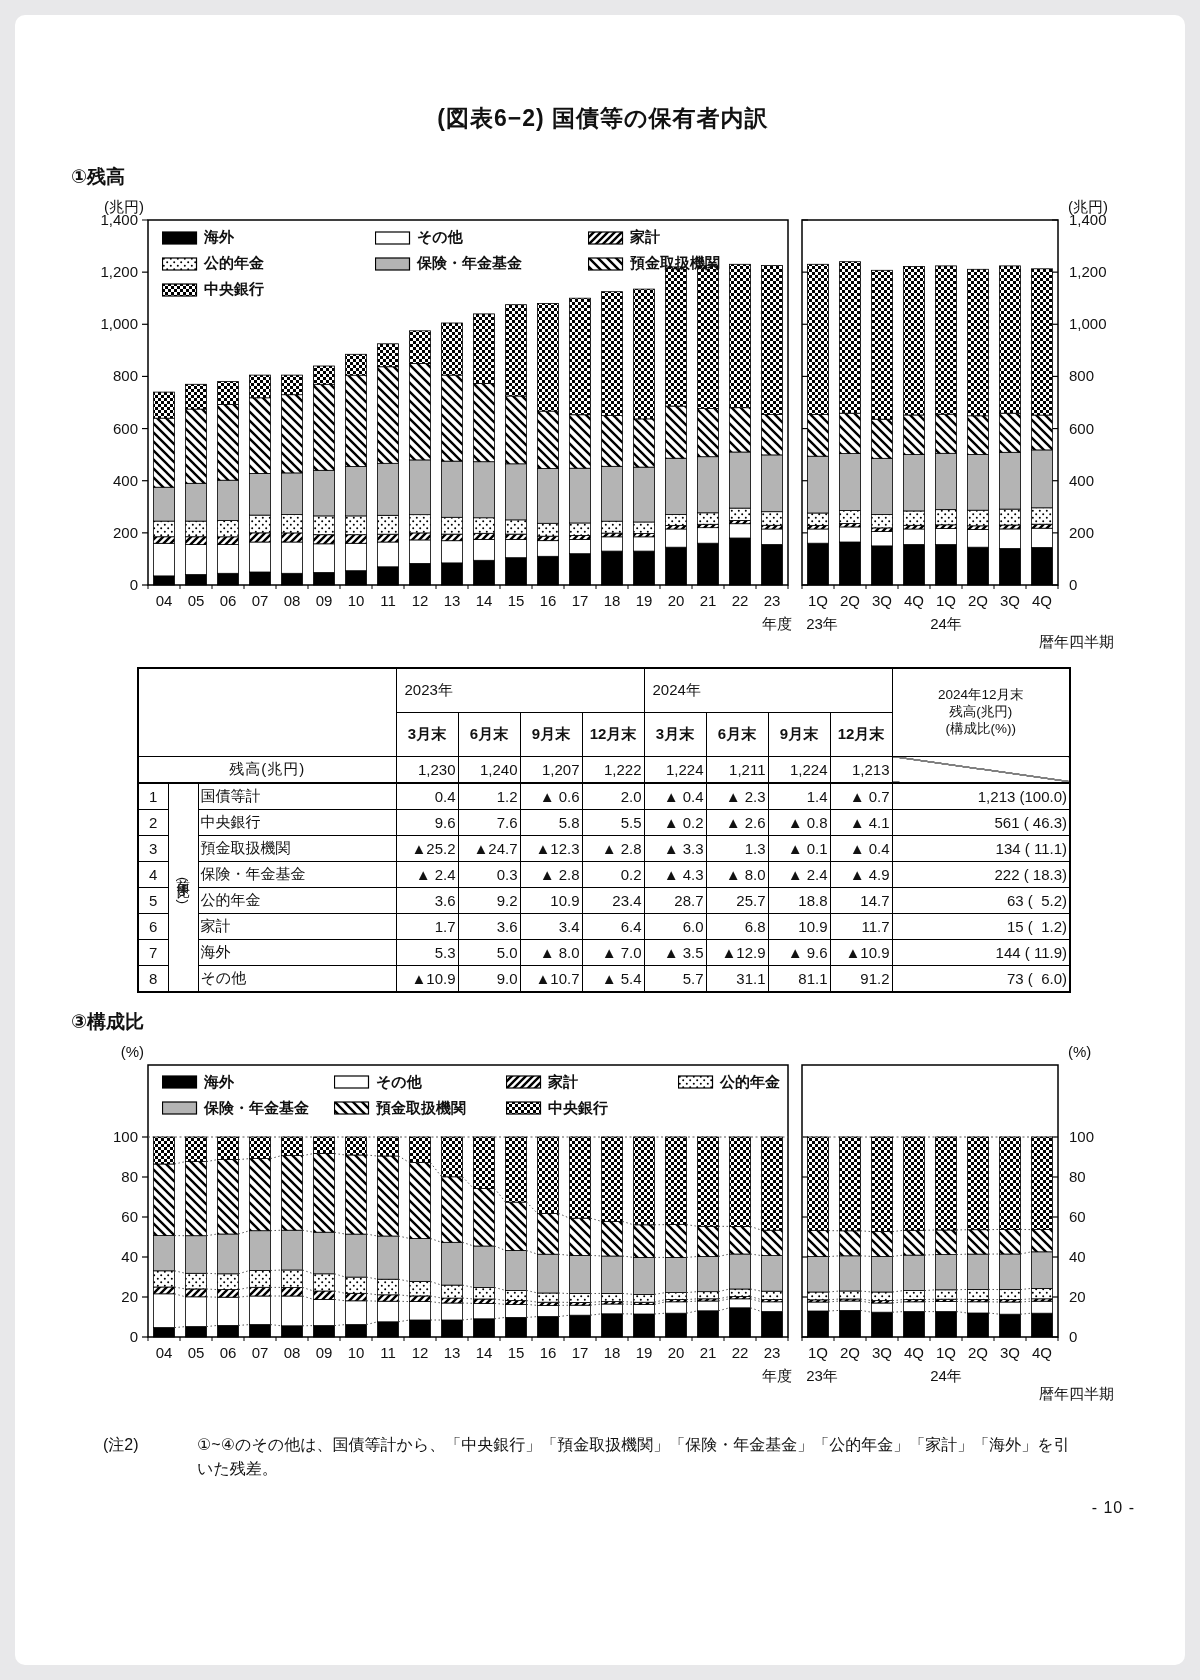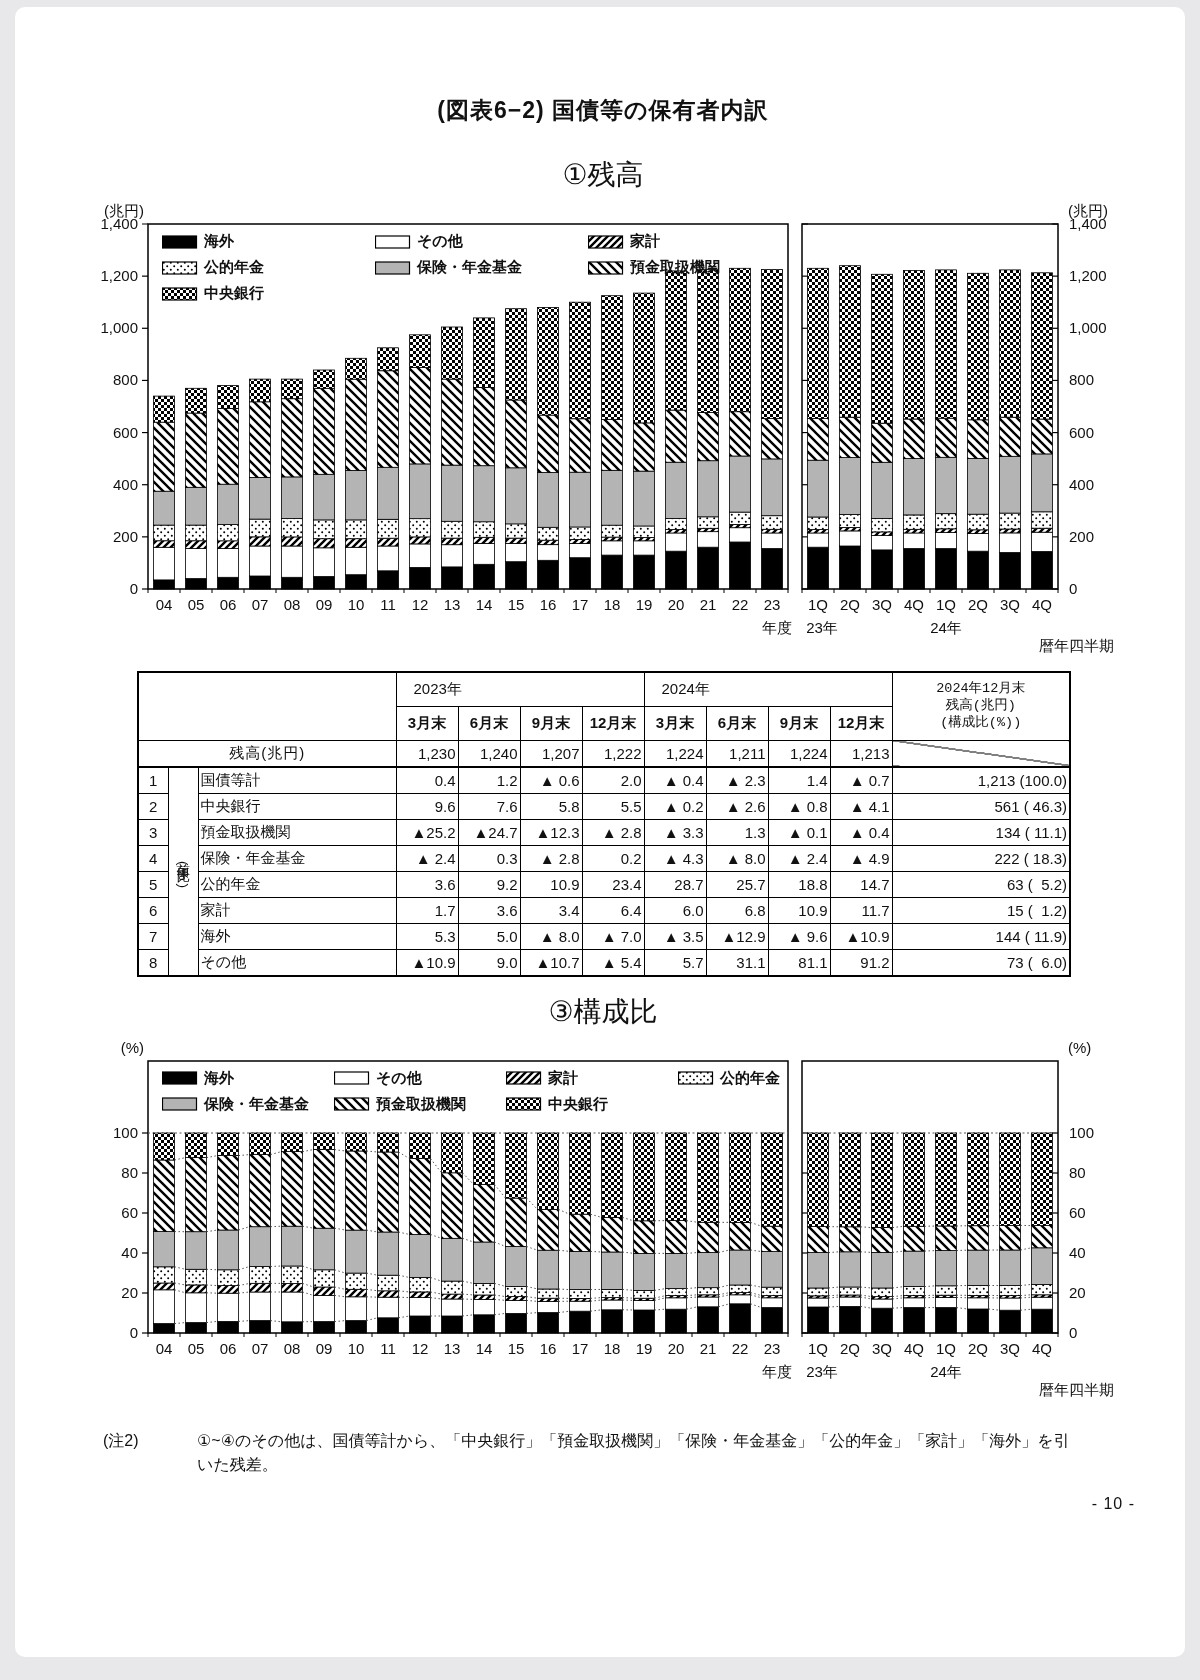--- a/index.html
+++ b/index.html
@@ -3,46 +3,46 @@
 <meta charset="utf-8">
 <style>
   html,body{margin:0;padding:0;}
   body{
     background:#e8e8ea;
     font-family:"Liberation Sans","DejaVu Sans",sans-serif;
     color:#111;
   }
   .page{
     width:1170px;height:1650px;
-    margin:7px auto;
+    margin:15px auto;
     background:#ffffff;
     border-radius:10px;
     position:relative;
     overflow:hidden;
   }
   .content{padding:88px 50px 0 56px;}
   .doc-title{
     text-align:center;font-size:23px;font-weight:bold;
     letter-spacing:1px;margin:0 0 30px 0;
   }
   .sec-heading{
-    text-align:center;font-size:28px;font-weight:normal;margin:0 0 4px 0;
+    text-align:left;font-size:19px;font-weight:bold;margin:0 0 4px 0;
   }
   .chart-wrap{position:relative;width:1034px;margin:0 auto;}
   .chart-wrap svg text{font-family:"Liberation Sans","DejaVu Sans",sans-serif;fill:#111;}
   .legend{position:absolute;display:flex;flex-direction:column;gap:7px;}
   .lg-row{display:flex;}
   .lg-item{display:flex;align-items:center;gap:6px;font-size:15px;font-weight:bold;white-space:nowrap;}
   
   .tbl-outer{width:932px;margin:6px auto 0 auto;}
   table.yoy{border-collapse:collapse;border:2.5px solid #000;table-layout:fixed;width:932px;font-size:15px;}
   table.yoy th,table.yoy td{border:1px solid #000;font-weight:normal;padding:3px 2px;height:21px;box-sizing:border-box;}
-  table.yoy th.group{text-align:left;padding-left:17px;font-size:15px;}
+  table.yoy th.group{text-align:left;padding-left:8px;font-size:15px;}
   table.yoy th.mon{text-align:center;font-weight:bold;}
-  table.yoy th.lastcol-h{text-align:center;font-size:13.5px;line-height:1.25;padding:8px;font-family:Liberation Mono, monospace;}
+  table.yoy th.lastcol-h{text-align:center;font-size:13.5px;line-height:1.25;padding:18px;}
   td.rno{text-align:center;}
   td.side{padding:0;}
   td.side .vert{
     writing-mode:vertical-rl;text-orientation:mixed;
     margin:0 auto;font-size:13.5px;letter-spacing:3px;line-height:1;
   }
   td.rlabel{text-align:left;padding-left:8px;}
   td.num{text-align:right;padding-right:10px;white-space:pre;}
   td.bal{padding-right:12px;}
   td.bal-label{text-align:center;letter-spacing:1px;}

